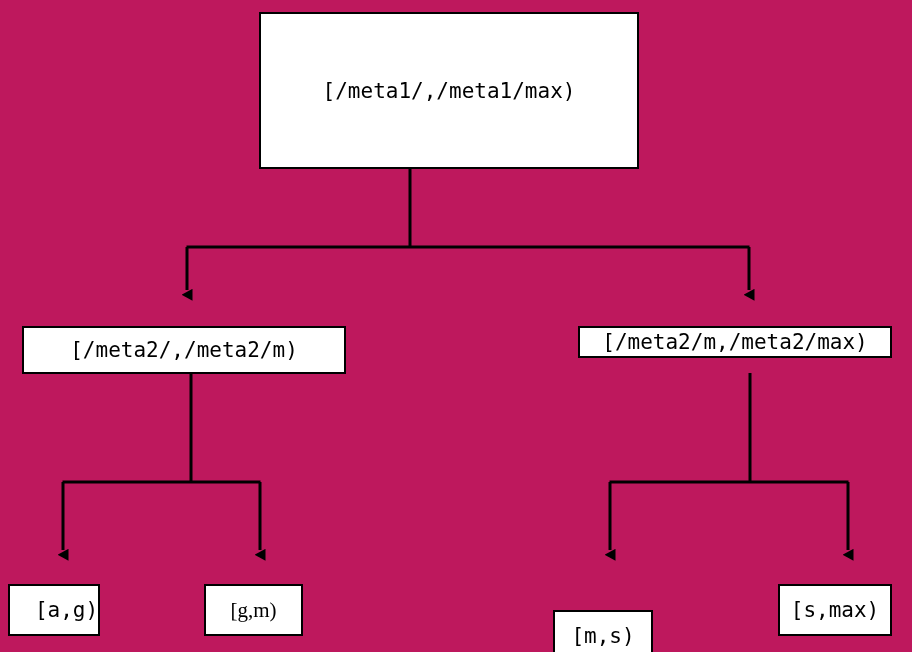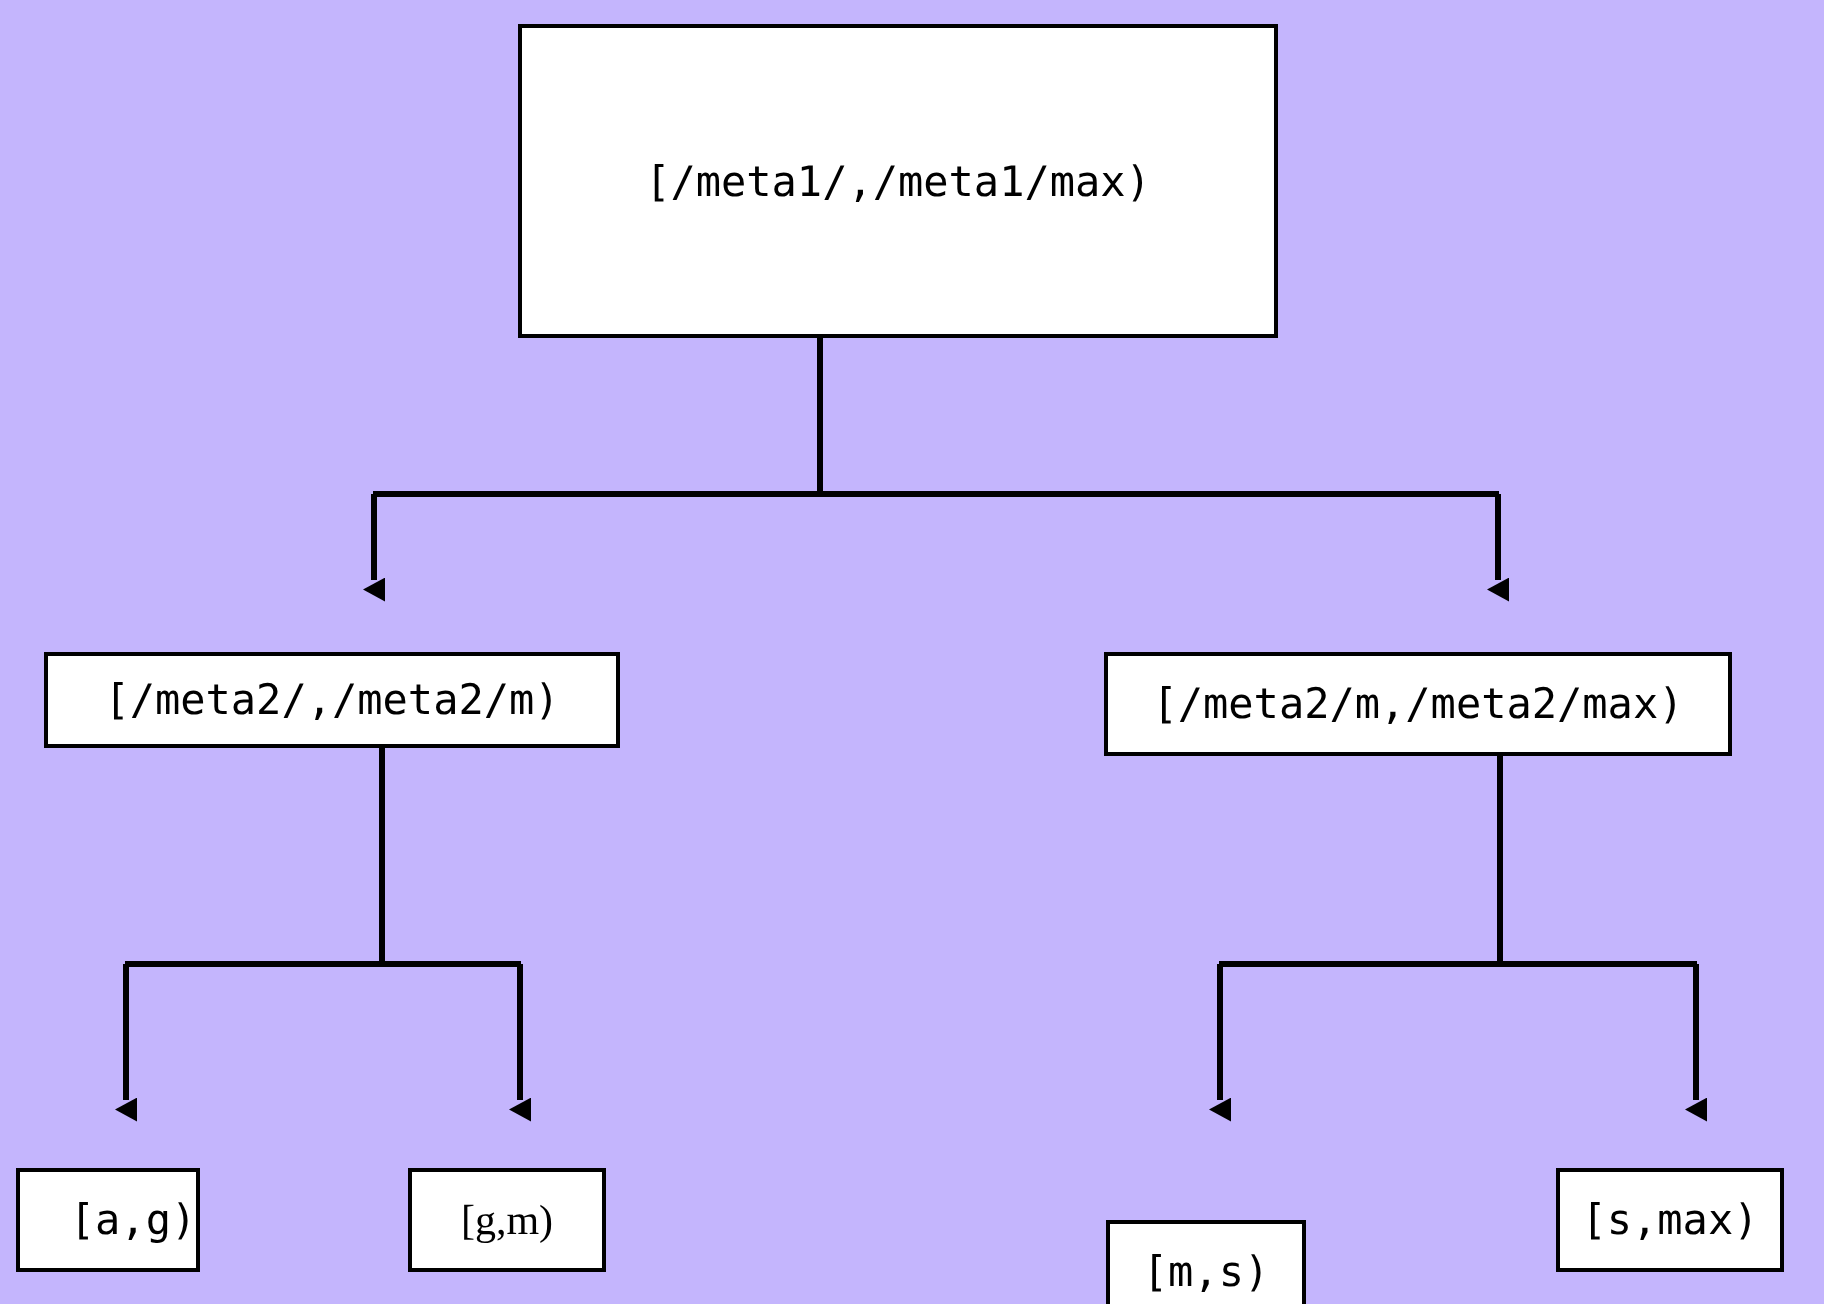--- a/index.html
+++ b/index.html
@@ -8,21 +8,21 @@
     padding: 0;
     background: #ffffff;
   }
   body {
     font-family: "DejaVu Sans Mono", "Liberation Mono", monospace;
   }
   #diagram-canvas {
     position: relative;
     width: 912px;
     height: 652px;
-    background: #c4b5fd;
+    background: #be185d;
     overflow: hidden;
   }
   #diagram-svg {
     position: absolute;
     left: 0;
     top: 0;
     width: 912px;
     height: 652px;
     display: block;
   }
@@ -84,25 +84,25 @@
     </g>
     <g>
       <path d="M 848 482 L 848 550" stroke="#000000" stroke-width="3" fill="none" marker-end="url(#arrowhead)"></path>
     </g>
   </svg>
 
   <div class="node-box root-node" style="left:259px; top:12px; width:380px; height:157px;">
     <span class="node-label">[/meta1/,/meta1/max)</span>
   </div>
 
-  <div class="node-box mid-node" style="left:22px; top:326px; width:288px; height:48px;">
+  <div class="node-box mid-node" style="left:22px; top:326px; width:324px; height:48px;">
     <span class="node-label">[/meta2/,/meta2/m)</span>
   </div>
 
-  <div class="node-box mid-node" style="left:552px; top:326px; width:314px; height:52px;">
+  <div class="node-box mid-node" style="left:578px; top:326px; width:314px; height:32px;">
     <span class="node-label">[/meta2/m,/meta2/max)</span>
   </div>
 
   <div class="node-box leaf-node" style="left:8px; top:584px; width:92px; height:52px;padding-left:25px;">
     <span class="node-label">[a,g)</span>
   </div>
 
   <div class="node-box leaf-node" style="left:204px; top:584px; width:99px; height:52px;font-family:Liberation Serif, serif;">
     <span class="node-label">[g,m)</span>
   </div>

